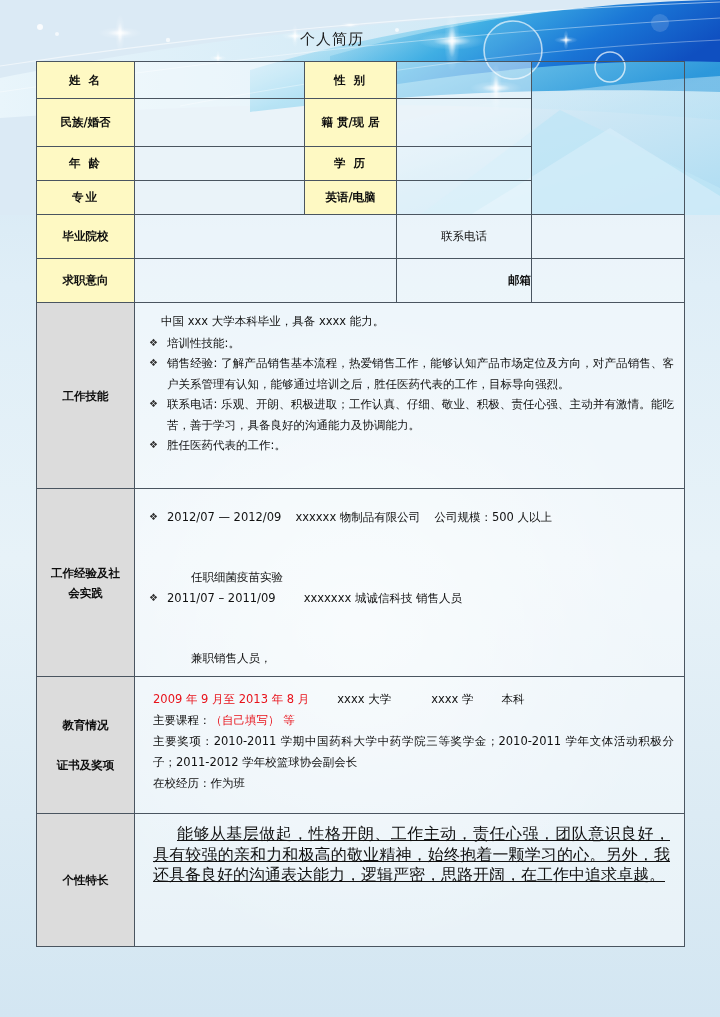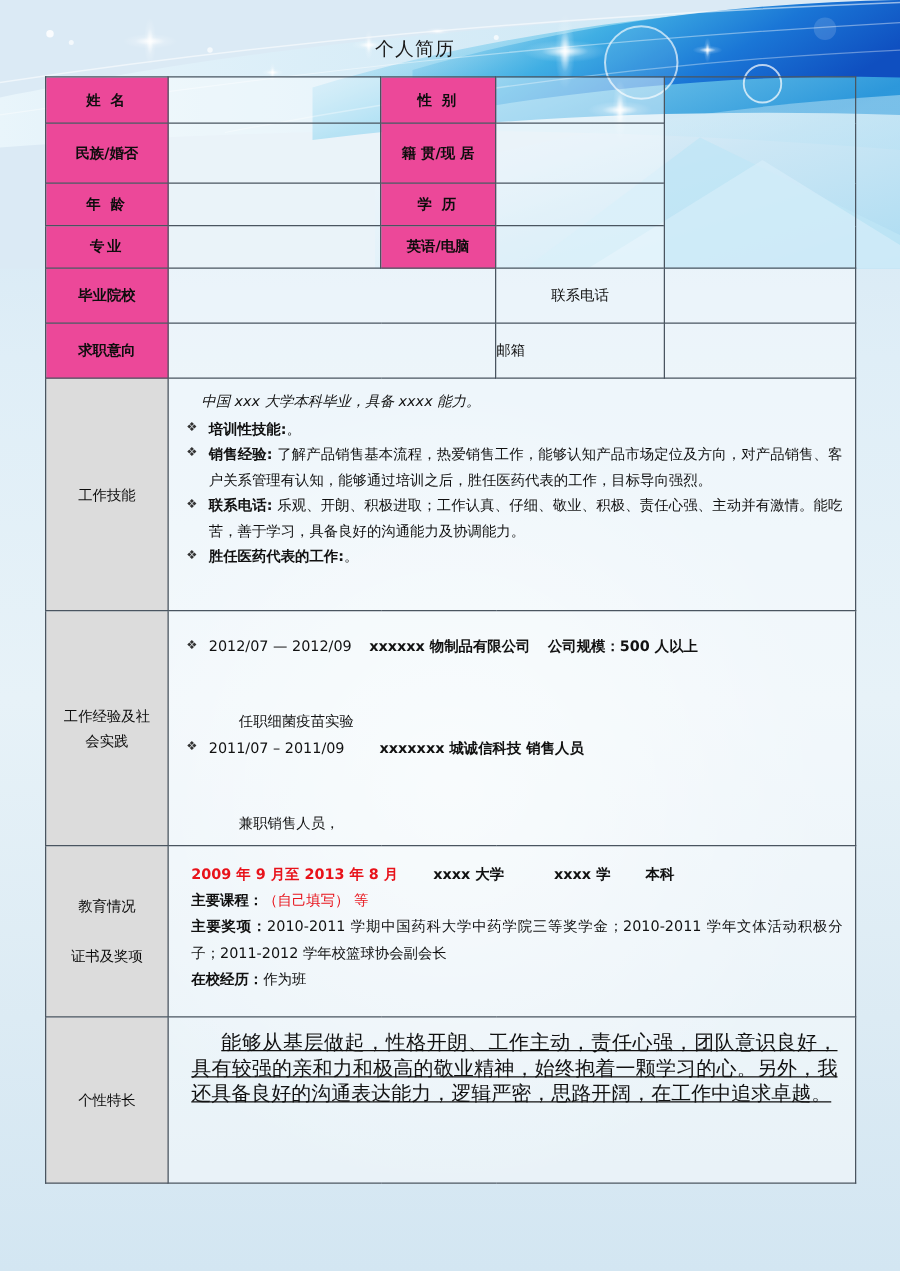--- a/index.html
+++ b/index.html
@@ -47,32 +47,32 @@
   .resume-table td{
     border:1px solid #4a5560;
     padding:0;
     vertical-align:middle;
     font-size:11.5px;
     color:#111;
     background:transparent;
   }
   
   td.lab{
-    background:#ec4899;
+    background:#fef9c3;
     text-align:center;
     font-weight:bold;
     letter-spacing:2px;
     color:#0d0d0d;
     font-size:11.5px;
   }
   td.lab.tight{letter-spacing:0px;margin-left:40px;}
   td.seclab{
     background:#dcdcdc;
     text-align:center;
-    font-weight:normal;
+    font-weight:bold;
     color:#0d0d0d;
     font-size:11.5px;
     letter-spacing:0px;
     line-height:20px;
     vertical-align:middle;
   }
   
   td.val{
     background:rgba(255,255,255,.42);
   }
@@ -83,36 +83,35 @@
     background:rgba(255,255,255,.46);
     vertical-align:top;
     padding:8px 10px 8px 8px;
     line-height:20.5px;
   }
   
   .lead{
     margin:0 0 1px 18px;
     font-size:11.5px;
     line-height:20.5px;
-    font-style:italic;
   }
   ul.bul{list-style:none;margin:0;padding:0;}
   ul.bul li{
     position:relative;
     padding-left:24px;
     line-height:20.5px;
     font-size:11.5px;
     margin:0;
     text-align:justify;
   }
   ul.bul li .dia{
     position:absolute;left:6px;top:0;
     font-size:10px;color:#333;
   }
-  .bold{font-weight:bold;}
+  .bold{font-weight:normal;}
   .red{color:#e8121a;text-align:center;}
   .cont{display:block;padding-left:24px;margin-top:39px;}
   .line{line-height:20.5px;font-size:16px;text-decoration:underline;}
   .indent2{text-indent:24px;}
   .edu-line{line-height:21px;font-size:11.5px;}
   .gap{display:inline-block;width:28px;}
   .gap-s{display:inline-block;width:14px;}
   .gap-l{display:inline-block;width:40px;}
 </style>
 </head>
@@ -232,21 +231,21 @@
     <tr style="height:44px">
       <td class="lab tight">毕业院校</td>
       <td class="val" colspan="2"></td>
       <td class="val" style="text-align:center;font-weight:normal">联系电话</td>
       <td class="val"></td>
     </tr>
 
     <tr style="height:44px">
       <td class="lab tight">求职意向</td>
       <td class="val" colspan="2"></td>
-      <td class="val" style="text-align:left;font-weight:normal">邮箱</td>
+      <td class="val" style="text-align:right;font-weight:bold">邮箱</td>
       <td class="val"></td>
     </tr>
 
     <tr style="height:186px">
       <td class="seclab">工作技能</td>
       <td class="body" colspan="4">
         <div class="lead">中国 xxx 大学本科毕业，具备 xxxx 能力。</div>
         <ul class="bul">
           <li>
             <span class="dia">❖</span><span class="bold">培训性技能:</span><span>。</span>

